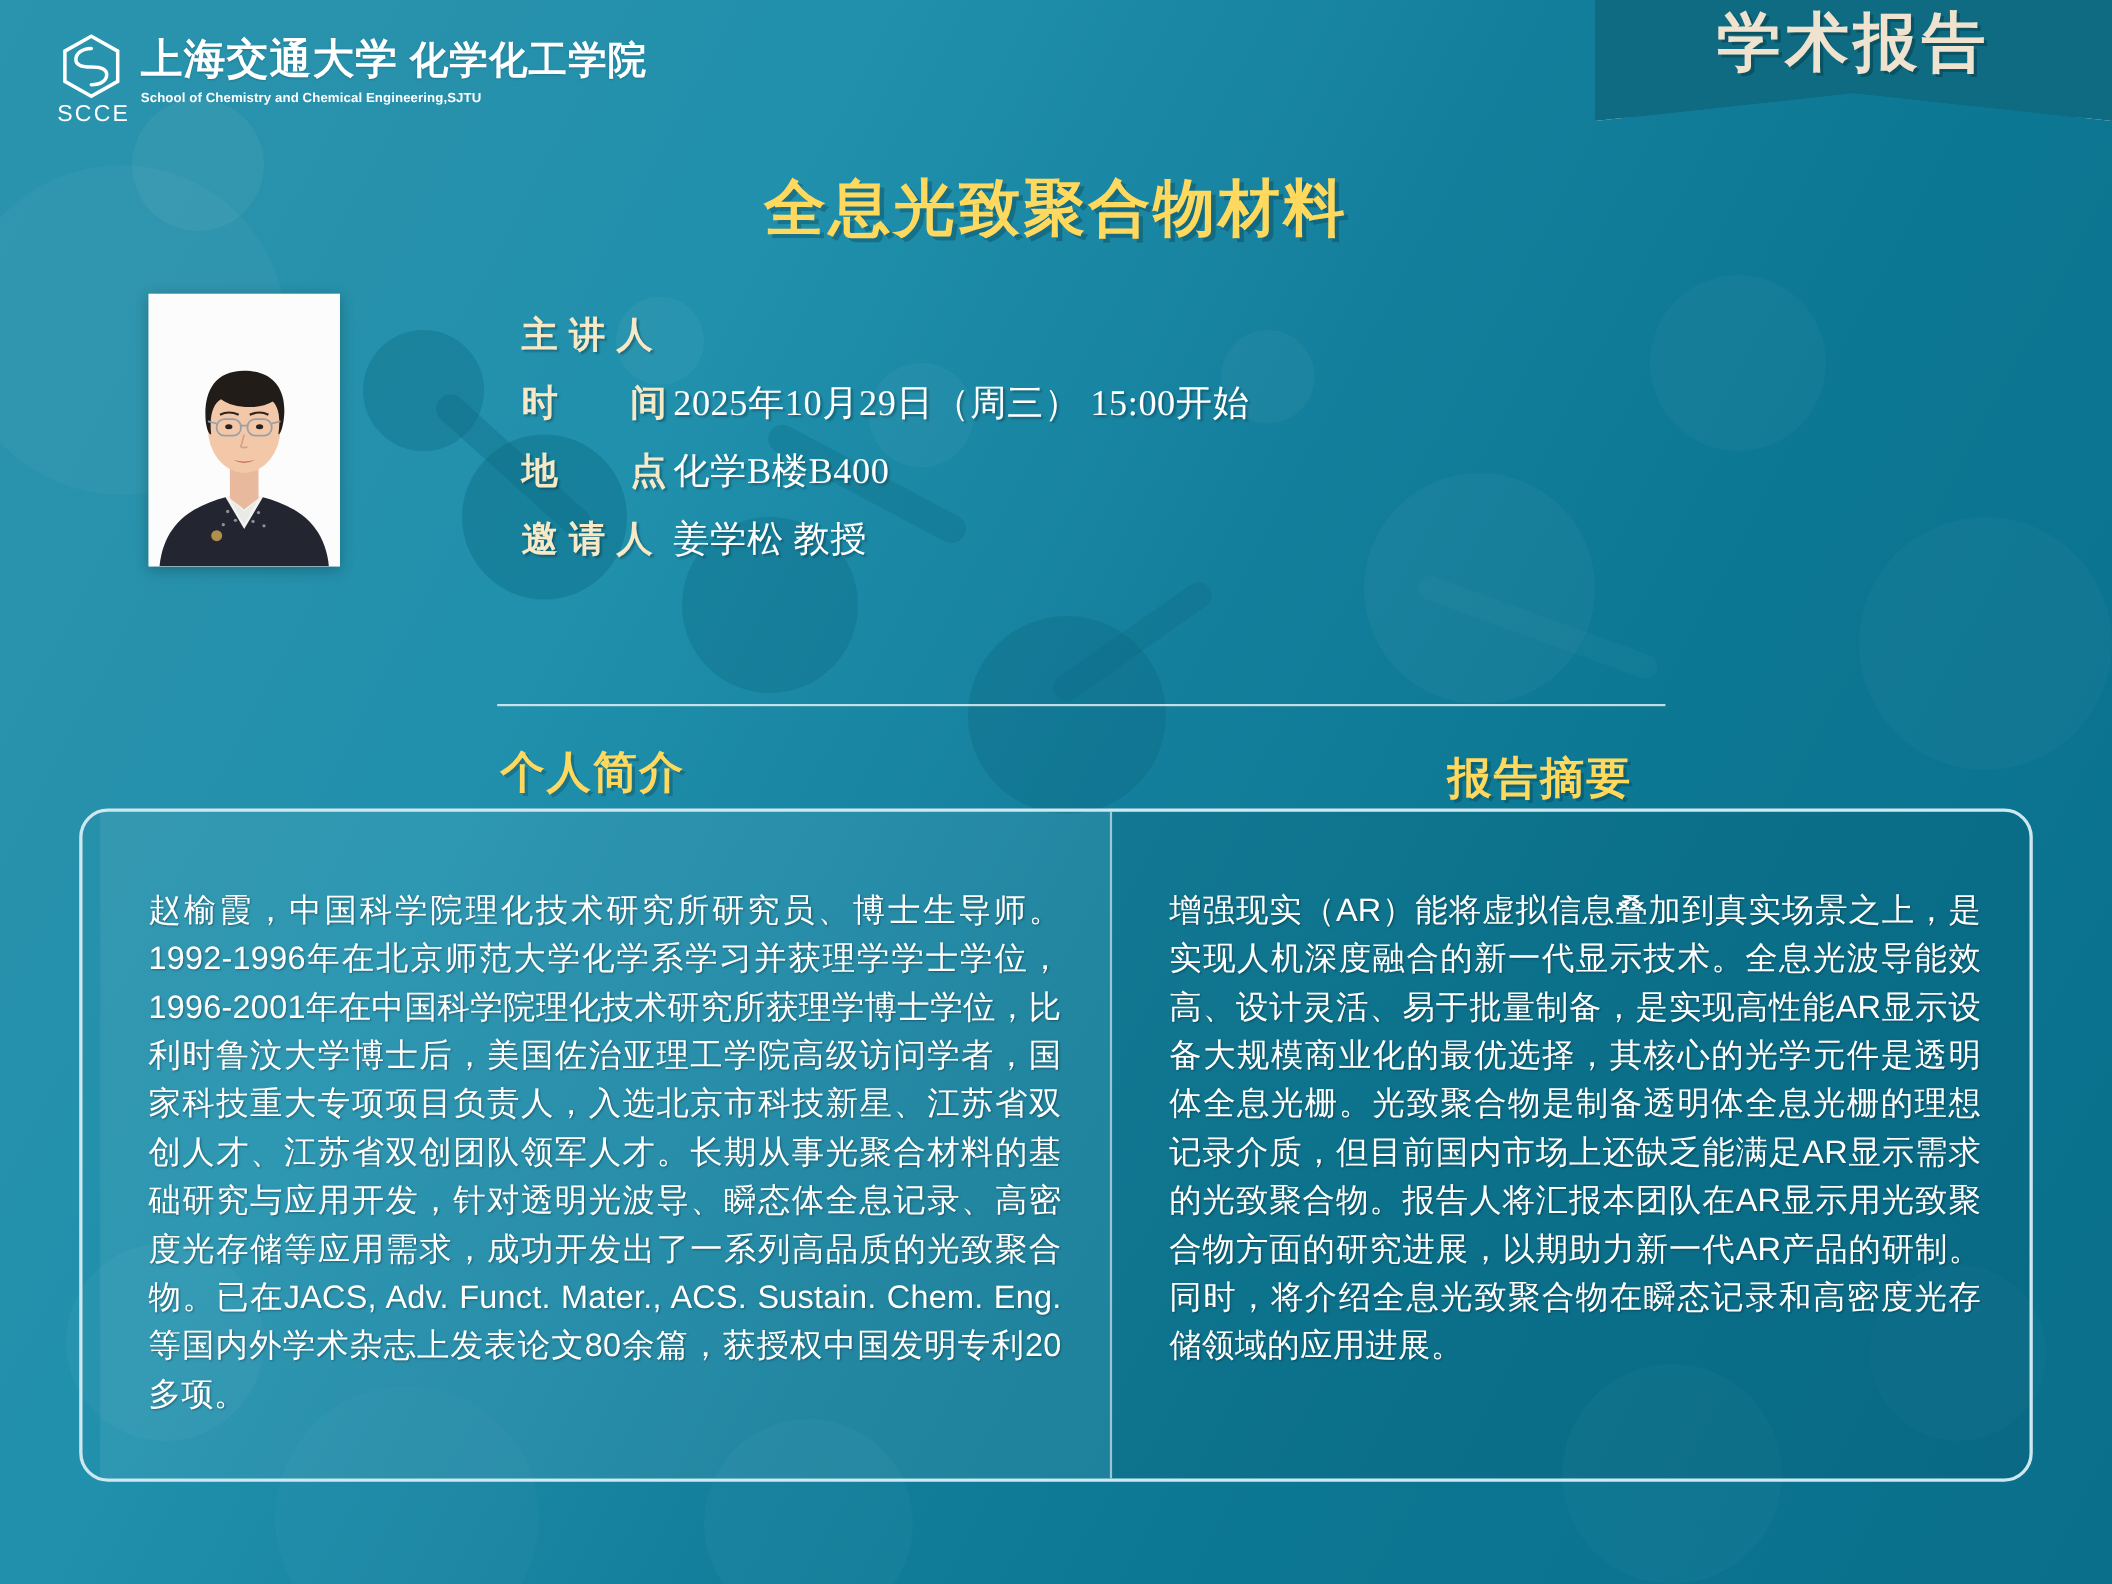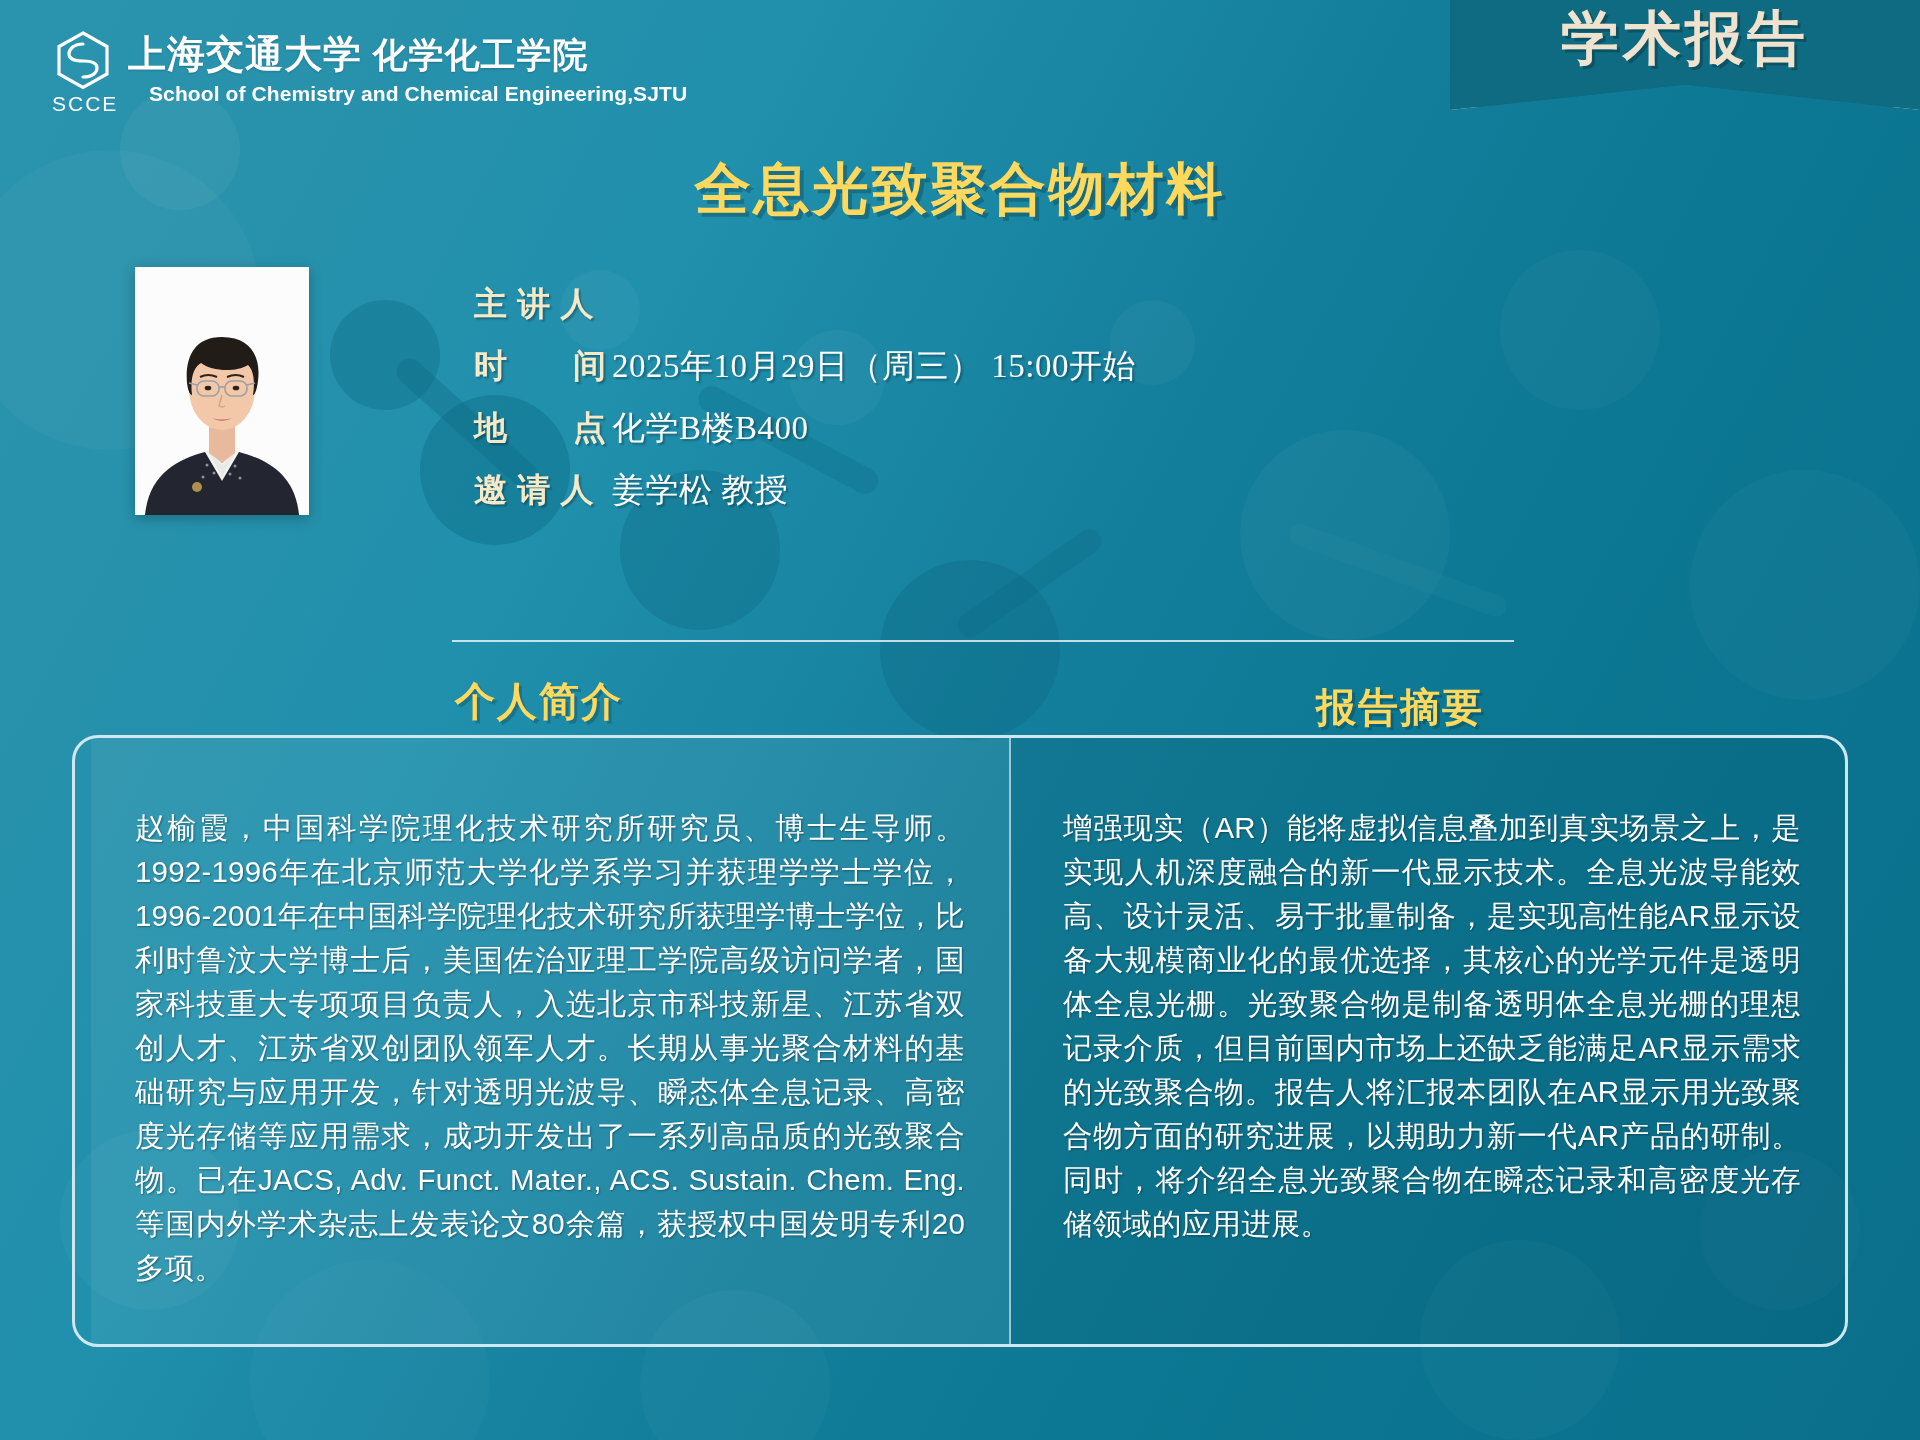--- a/index.html
+++ b/index.html
@@ -36,22 +36,22 @@
   }
   #logo .txtcol { padding-top: 4px; }
   #logo .cn {
     font-size: 38px; color: #ffffff; font-weight: bold;
     font-family: "Liberation Serif", serif; letter-spacing: 1px;
     line-height: 1.1; white-space: nowrap;
     text-shadow: 0 1px 2px rgba(0,0,0,.18);
   }
   #logo .cn .dept { font-family: "Liberation Sans", sans-serif; font-size: 35px; }
   #logo .en {
-    font-size: 21px; color: #ffffff; font-weight: bold;
-    letter-spacing: .1px; margin-top: 6px; white-space: nowrap; margin-left: 21px;
+    font-size: 12px; color: #ffffff; font-weight: bold;
+    letter-spacing: .1px; margin-top: 6px; white-space: nowrap;
   }
 
   
   #ribbon {
     position: absolute; right: 0px; top: -6px;
     width: 470px; height: 116px;
   }
   #ribbon .shape {
     position: absolute; inset: 0;
     background: #0e6b82;

